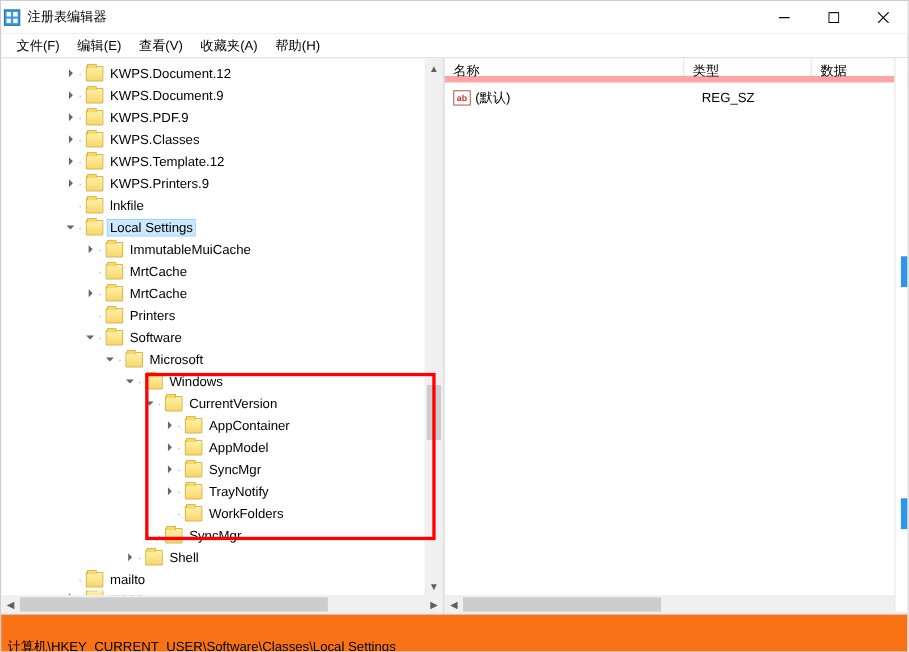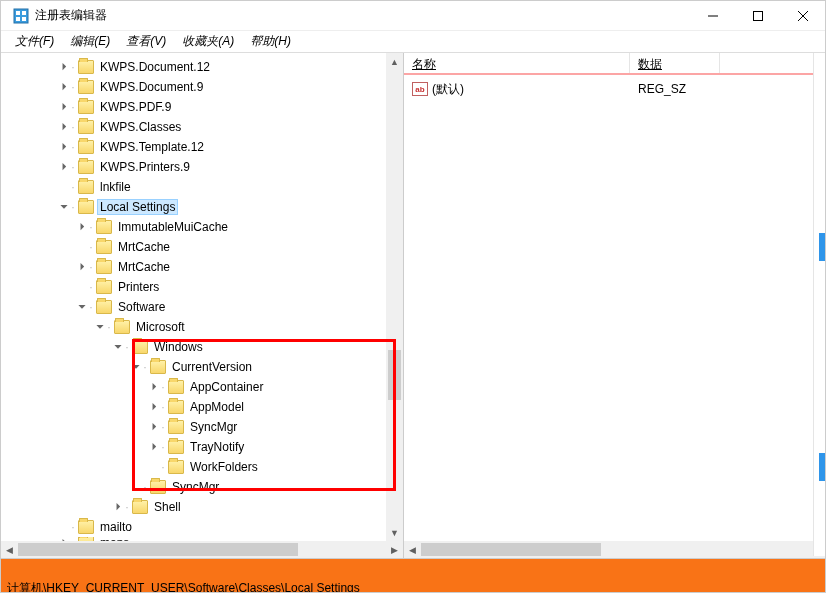--- a/index.html
+++ b/index.html
@@ -1,39 +1,39 @@
 <!DOCTYPE html>
 <html><head>
 <meta charset="utf-8">
 <style>
 * { box-sizing: border-box; margin: 0; padding: 0; font-family: "Microsoft YaHei", "Segoe UI", sans-serif; font-size: 12px; }
 body { background: #fff; width: 826px; height: 593px; overflow: hidden; position: relative; border: 1px solid #ccc; }
-.titlebar { height: 30px; display: flex; align-items: center; padding-left: 12px; background: #fff; border-bottom: 1px solid #eee; }
+.titlebar { height: 30px; display: flex; align-items: center; padding-left: 2px; background: #fff; border-bottom: 1px solid #eee; }
 .titlebar .app-icon { width: 16px; height: 16px; display: inline-flex; align-items: center; justify-content: center; margin-right: 6px; }
 .titlebar .title { flex: 1; font-size: 12px; color: #000; }
 .titlebar .winbtns { display: flex; }
 .titlebar .winbtn { width: 45px; height: 30px; display: flex; align-items: center; justify-content: center; color: #000; }
 .menubar { height: 22px; display: flex; align-items: center; padding-left: 6px; border-bottom: 1px solid #ddd; }
-.menubar .menu { padding: 2px 8px; color: #000; font-style: italic; }
+.menubar .menu { padding: 2px 8px; color: #000; }
 .content { display: flex; height: 505px; }
 .tree-pane { width: 403px; border-right: 1px solid #ccc; overflow: hidden; position: relative; }
 .tree-scroll { width: 100%; height: 490px; overflow: hidden; position: relative; }
 .tree { padding: 4px 0; }
 .tree-row { height: 20px; display: flex; align-items: center; white-space: nowrap; }
 .tree-row .expander { width: 14px; text-align: center; color: #666; font-size: 10px; display: inline-block; cursor: pointer; }
 .tree-row .expander.open::before { content: "⏷"; }
 .tree-row .expander.closed::before { content: "⏵"; }
 .tree-row .expander.none::before { content: ""; }
 .tree-row .folder-ico { width: 16px; height: 14px; background: linear-gradient(#fff1a8, #f8d76b); border: 1px solid #d9b84a; border-radius: 1px; margin: 0 4px 0 2px; position: relative; }
 .tree-row .folder-ico::before { content: ""; position: absolute; top: -3px; left: 0; width: 7px; height: 3px; background: #f8d76b; border: 1px solid #d9b84a; border-bottom: none; border-radius: 1px 1px 0 0; }
 .tree-row .label { color: #000; padding: 0 2px; }
 .tree-row.selected .label { background: #cce8ff; outline: 1px solid #99d1ff; }
 .dots { color: #bbb; letter-spacing: 1px; }
 .right-pane { flex: 1; position: relative; overflow: hidden; }
-.right-header { display: flex; height: 22px; border-bottom: 2px solid #fca5a5; text-decoration: underline; }
+.right-header { display: flex; height: 22px; border-bottom: 6px solid #fca5a5; }
 .right-header .col { padding: 3px 8px; border-right: 1px solid #e5e5e5; color: #000; }
 .right-body { padding: 4px 0; }
 .right-row { display: flex; height: 20px; align-items: center; }
 .right-row .cell { padding: 0 8px; color: #000; }
 .val-icon { width: 16px; height: 14px; border: 1px solid #c06060; background: #fff; color: #c83232; font-size: 8px; font-weight: bold; display: inline-flex; align-items: center; justify-content: center; margin-right: 4px; }
 .scrollbar-h { position: absolute; bottom: 0; left: 0; right: 0; height: 17px; background: #f0f0f0; display: flex; align-items: center; }
 .scrollbar-h .arrow { width: 17px; height: 17px; display: flex; align-items: center; justify-content: center; color: #606060; font-size: 9px; }
 .scrollbar-h .track { flex: 1; position: relative; height: 100%; }
 .scrollbar-h .thumb { position: absolute; top: 2px; height: 13px; background: #cdcdcd; }
 .scrollbar-v { position: absolute; right: 0; top: 0; bottom: 17px; width: 17px; background: #f0f0f0; display: flex; flex-direction: column; align-items: center; }
@@ -280,20 +280,21 @@
       <div class="track">
           <div class="thumb" style="left:0;width:280px;"></div>
         </div>
       <div class="arrow">▶</div>
     </div>
   </div>
 
   <div class="right-pane">
     <div class="right-header">
       <div class="col" id="col-name" style="width: 226px;">名称</div>
+      <div class="col" id="col-type" style="width: 120px;">类型</div>
       <div class="col" id="col-data" style="width: 90px;">数据</div>
     </div>
     <div class="right-body" id="right-body">
         <div class="right-row">
           <div class="cell" style="width:226px;display:flex;align-items:center;">
             <span class="val-icon">ab</span>
             <span>(默认)</span>
           </div>
           <div class="cell" style="width:120px">REG_SZ</div>
         </div>

